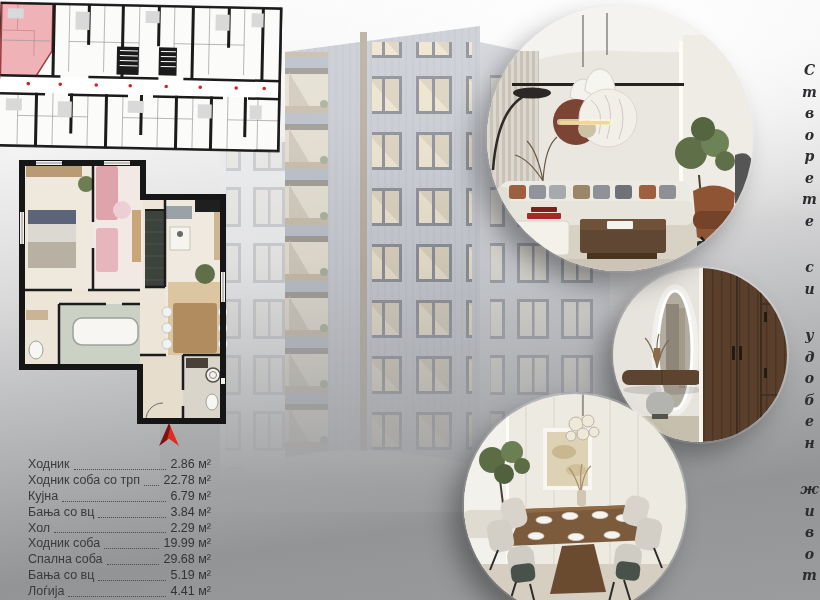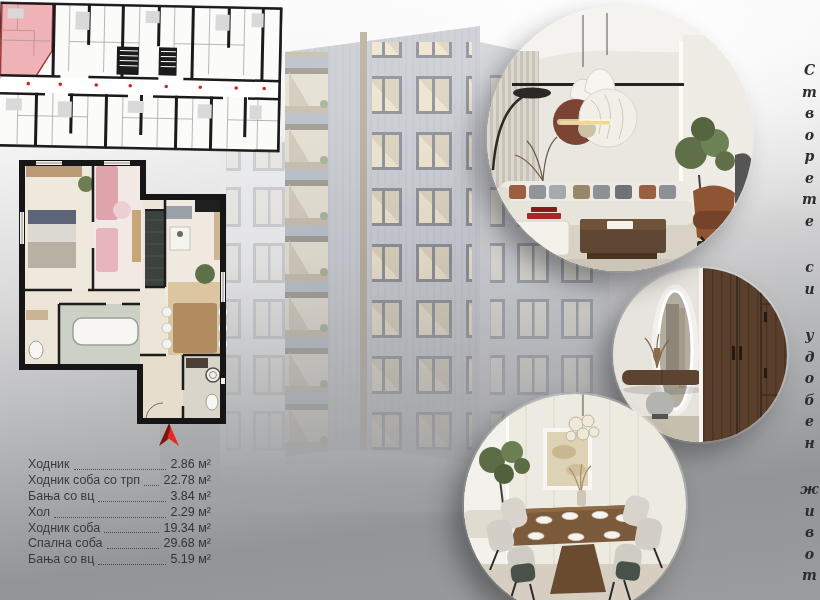--- a/index.html
+++ b/index.html
@@ -253,43 +253,53 @@
         <span class="room-name">Ходник</span>
         <span class="room-leader"></span>
         <span class="room-area">2.86 м²</span>
       </div>
     <div class="room-row">
         <span class="room-name">Ходник соба со трп</span>
         <span class="room-leader"></span>
         <span class="room-area">22.78 м²</span>
       </div>
     <div class="room-row">
+        <span class="room-name">Кујна</span>
+        <span class="room-leader"></span>
+        <span class="room-area">6.79 м²</span>
+      </div>
+    <div class="room-row">
         <span class="room-name">Бања со вц</span>
         <span class="room-leader"></span>
         <span class="room-area">3.84 м²</span>
       </div>
     <div class="room-row">
         <span class="room-name">Хол</span>
         <span class="room-leader"></span>
         <span class="room-area">2.29 м²</span>
       </div>
     <div class="room-row">
         <span class="room-name">Ходник соба</span>
         <span class="room-leader"></span>
-        <span class="room-area">19.34 м²</span>
+        <span class="room-area">19.99 м²</span>
       </div>
     <div class="room-row">
         <span class="room-name">Спална соба</span>
         <span class="room-leader"></span>
         <span class="room-area">29.68 м²</span>
       </div>
     <div class="room-row">
         <span class="room-name">Бања со вц</span>
         <span class="room-leader"></span>
         <span class="room-area">5.19 м²</span>
+      </div>
+    <div class="room-row">
+        <span class="room-name">Лоѓија</span>
+        <span class="room-leader"></span>
+        <span class="room-area">4.41 м²</span>
       </div>
   </div>
 
   <div class="circle" id="c-living" aria-label="living-room-interior-render">
     <svg width="266" height="266" viewBox="0 0 266 266">
       <defs>
         <pattern id="lv-slat" width="6" height="8" patternUnits="userSpaceOnUse">
           <rect width="3" height="8" fill="#ddd8cf"></rect>
             <rect x="3" width="3" height="8" fill="#c8c2b7"></rect>
         </pattern>

